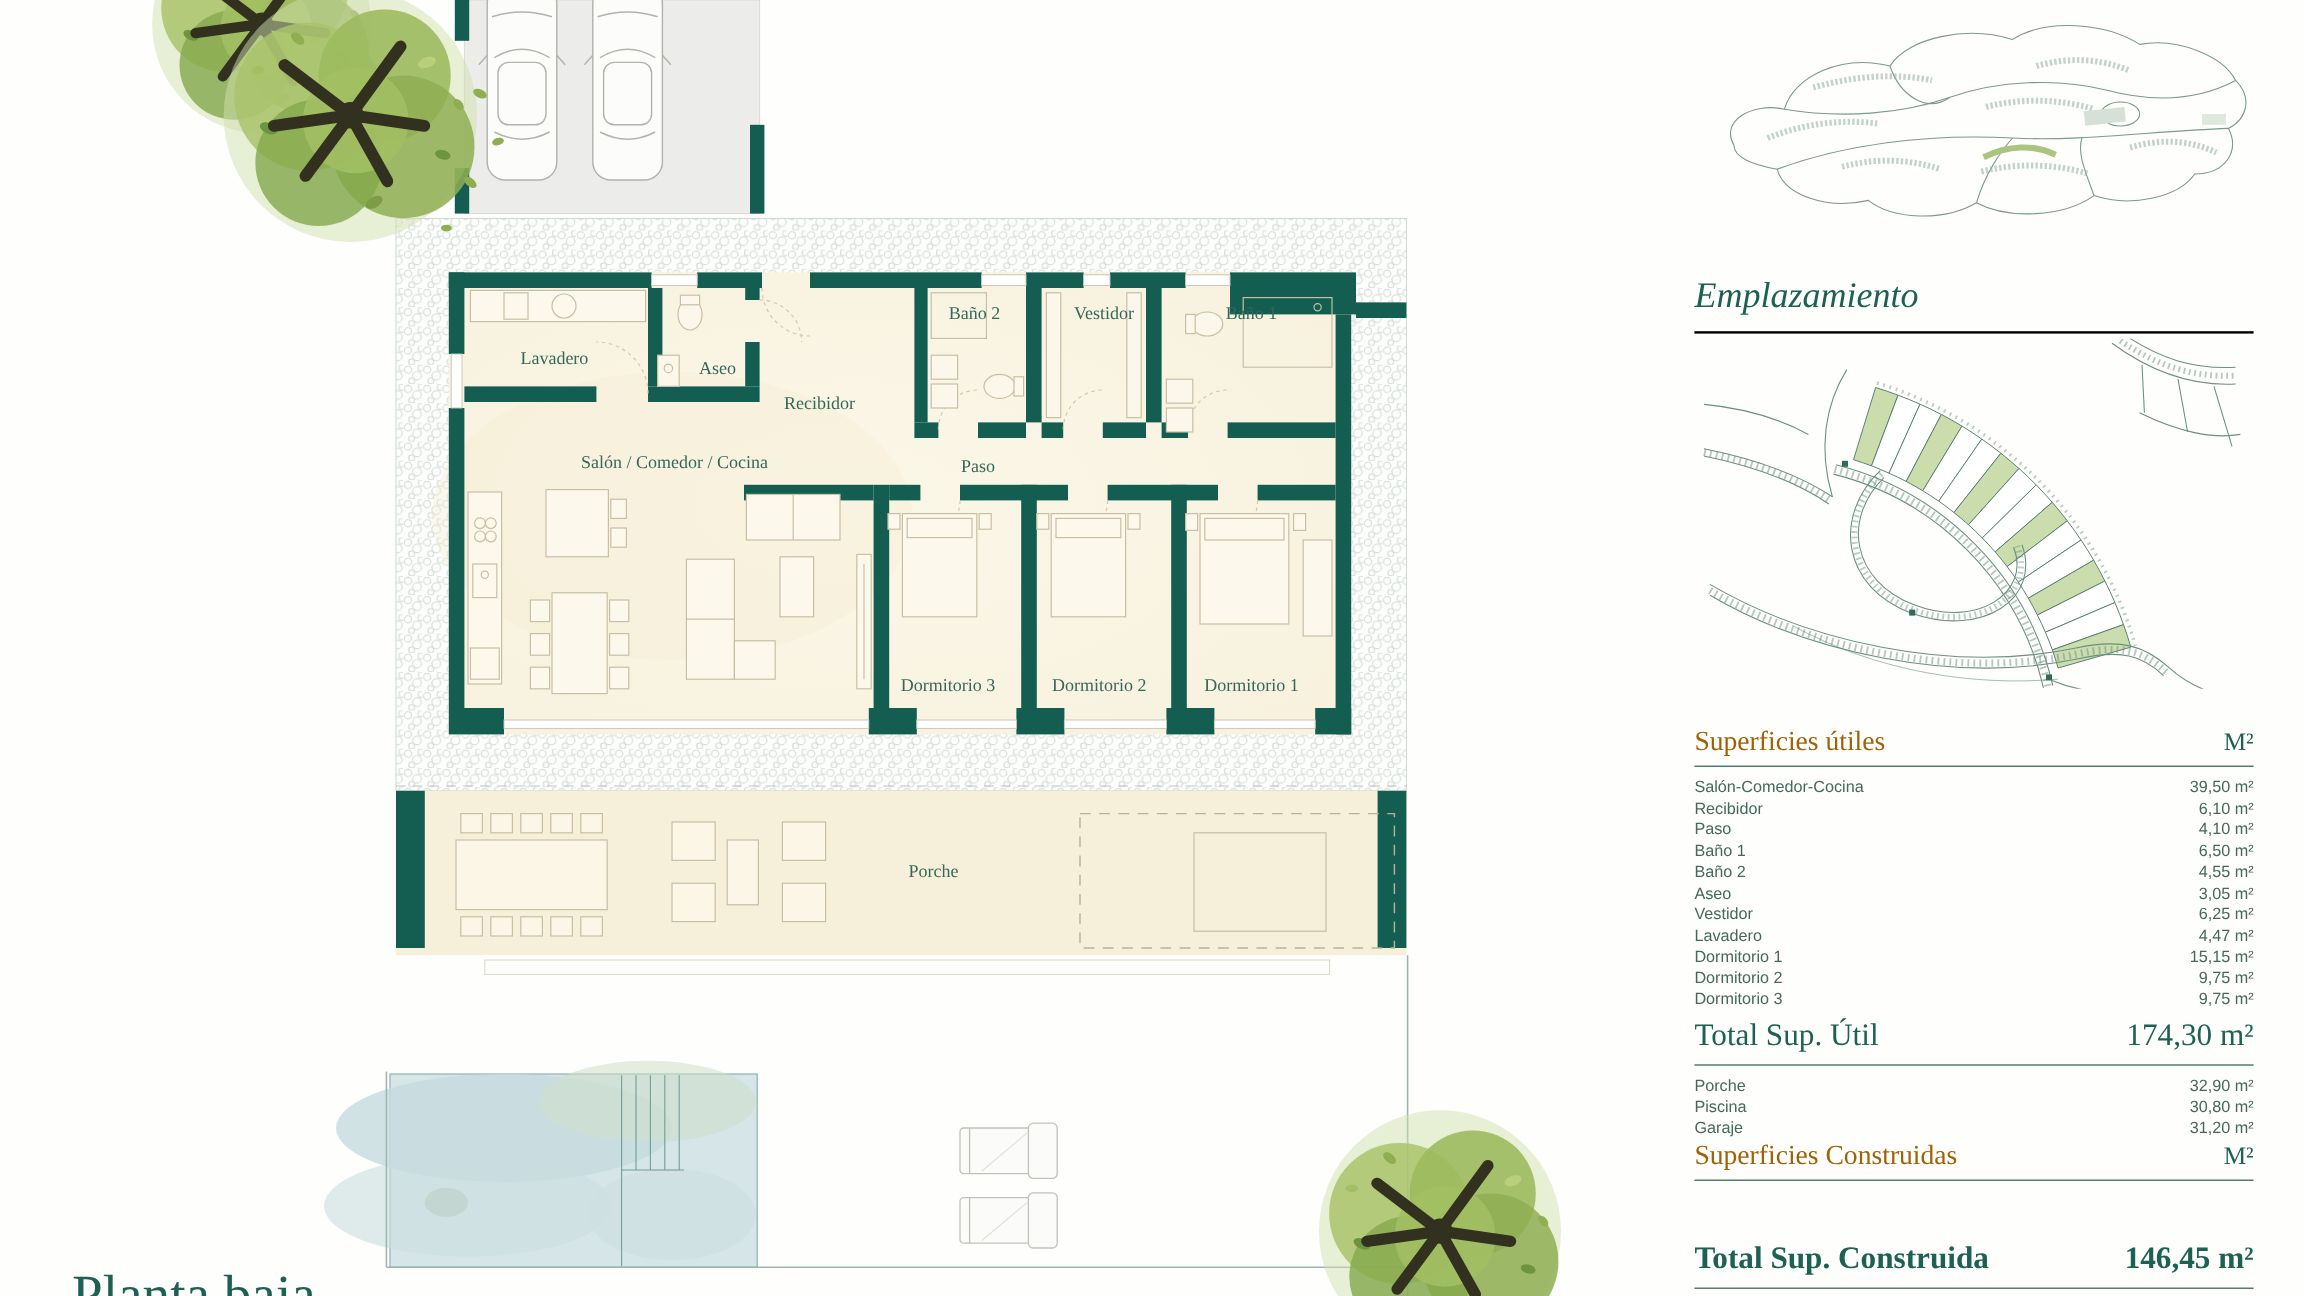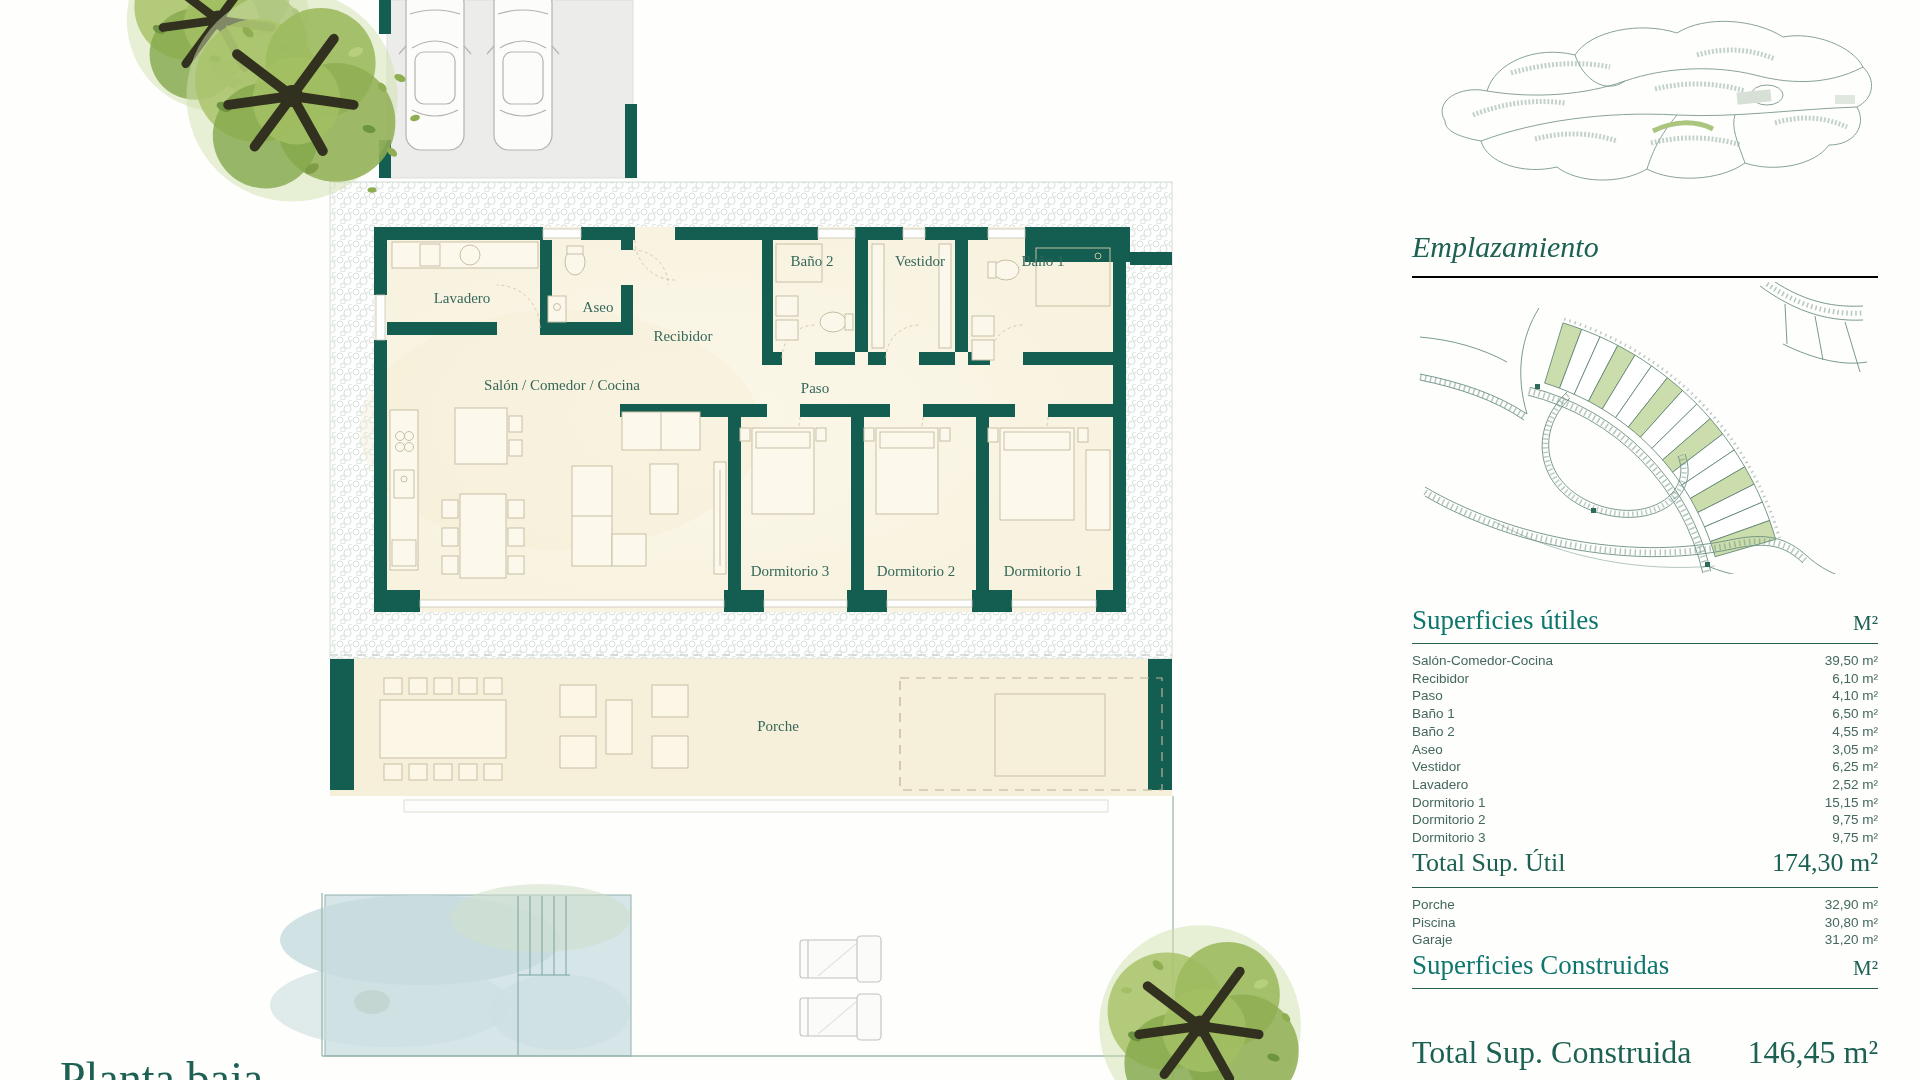--- a/index.html
+++ b/index.html
@@ -4,28 +4,28 @@
 <style>
   html,body{margin:0;padding:0;}
   body{width:1920px;height:1080px;position:relative;background:#fefefd;overflow:hidden;
        font-family:"Liberation Sans",sans-serif;}
   svg text{user-select:none;}
   .rlabel{font-family:"Liberation Serif",serif;fill:#35685a;font-size:15px;text-anchor:middle;}
   #plan-svg{position:absolute;left:0;top:0;}
   .sb{position:absolute;left:1412px;width:466px;}
   .sec-head{display:flex;justify-content:space-between;align-items:flex-end;
             border-bottom:1.6px solid #25604f;padding-bottom:7px;}
-  .sec-title{font-family:"Liberation Serif",serif;font-size:27px;color:#0f766e;}
+  .sec-title{font-family:"Liberation Serif",serif;font-size:23px;color:#a16207;}
   .sec-unit{font-family:"Liberation Serif",serif;font-size:21px;color:#1d6152;margin-left:24px;}
   .rows{padding-top:8px;}
   .row{display:flex;justify-content:space-between;font-size:13.5px;line-height:17.7px;color:#44685d;gap:48px;}
   .total{display:flex;justify-content:space-between;align-items:flex-end;
          border-bottom:1.6px solid #25604f;padding-bottom:9px;}
   .total-label,.total-value{font-family:"Liberation Serif",serif;font-size:26px;color:#1d6152;}
-  #total-constr .total-label,#total-constr .total-value{font-size:32px;}
+  #total-constr .total-label,#total-constr .total-value{font-size:26px;font-weight:bold;}
   #emp-title{font-family:"Liberation Serif",serif;font-size:30px;color:#1d6152;
              border-bottom:2px solid #000000;padding-bottom:12px;font-style:italic;}
   #plan-caption{position:absolute;left:60px;top:1052px;font-family:"Liberation Serif",serif;
                 font-size:46px;color:#1e6152;}
   .mapwrap{position:absolute;}
 </style>
 </head>
 <body>
 
 <svg id="plan-svg" width="1420" height="1080" viewBox="0 0 1420 1080">
@@ -428,21 +428,21 @@
     <div class="row">
         <span>Aseo</span>
         <span>3,05 m²</span>
       </div>
     <div class="row">
         <span>Vestidor</span>
         <span>6,25 m²</span>
       </div>
     <div class="row">
         <span>Lavadero</span>
-        <span>2,52 m²</span>
+        <span>4,47 m²</span>
       </div>
     <div class="row">
         <span>Dormitorio 1</span>
         <span>15,15 m²</span>
       </div>
     <div class="row">
         <span>Dormitorio 2</span>
         <span>9,75 m²</span>
       </div>
     <div class="row">

